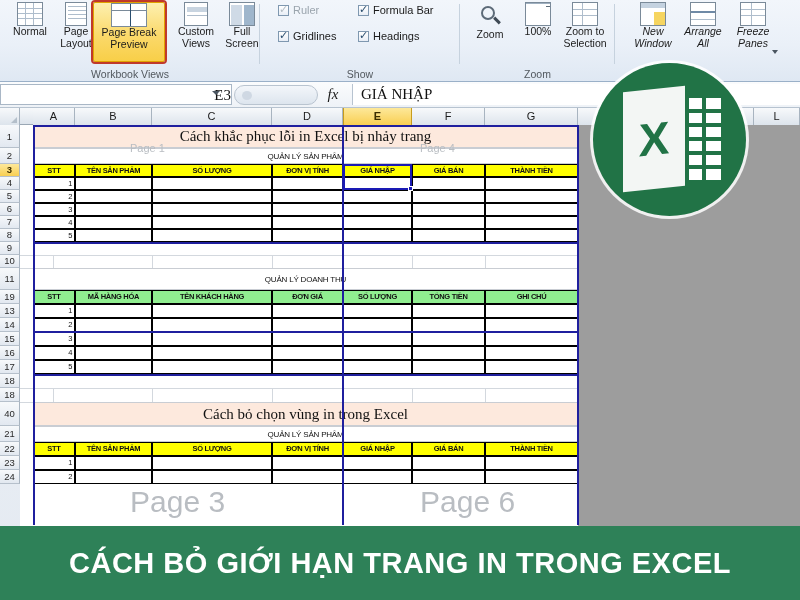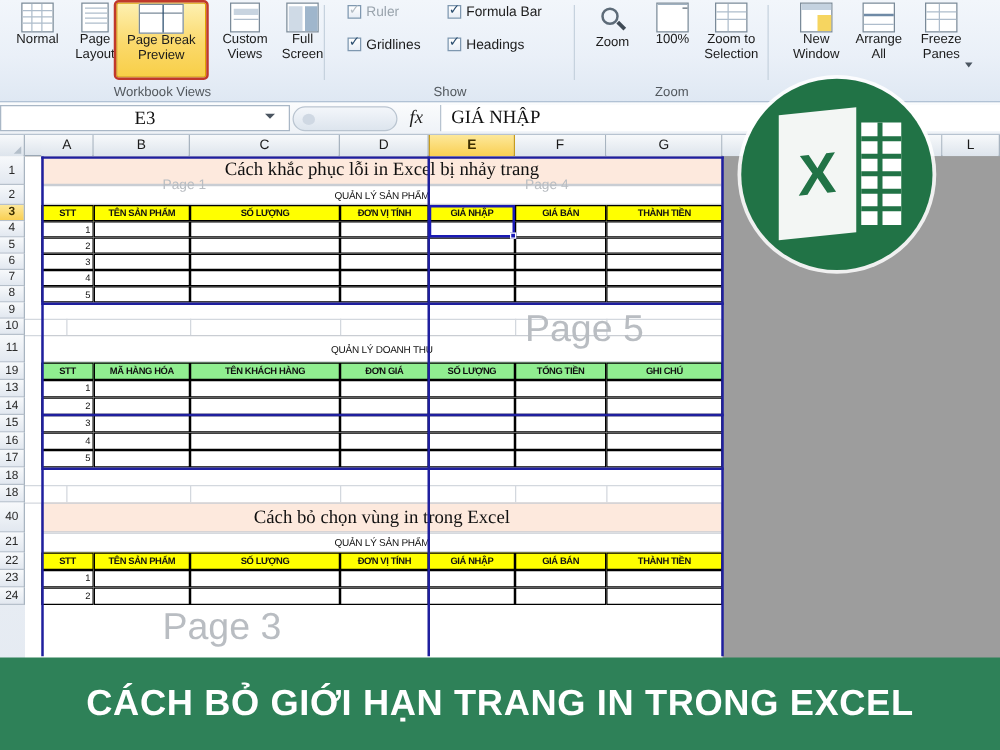--- a/index.html
+++ b/index.html
@@ -64,21 +64,21 @@
   
   #fbar {
     position:absolute; left:0; top:82px; width:800px; height:26px;
     background:linear-gradient(to bottom,#fbfcfd,#eef2f7);
     border-bottom:1px solid #b7c3d0;
   }
   #namebox {
     position:absolute; left:0; top:2px; width:232px; height:21px;
     background:#fff; border:1px solid #a9b7c6;
     font-family:"Liberation Serif", serif; font-size:15px;
-    text-align:center; line-height:20px; color:#111;
+    text-align:right; line-height:20px; color:#111;
   }
   #namearrow {
     position:absolute; left:212px; top:9px;
     width:0;height:0;border-left:4px solid transparent;border-right:4px solid transparent;
     border-top:4px solid #4a5560;
   }
   #fxgroup {
     position:absolute; left:234px; top:3px; width:84px; height:20px;
     background:linear-gradient(to bottom,#f3f6fa,#dde5ee);
     border:1px solid #b9c4d0; border-radius:10px;
@@ -329,21 +329,21 @@
           <i style="left:9px;top:0;width:1px;height:24px;"></i>
         </span>
       </span>
       <span class="lb">Zoom to</span>
       <span class="lb">Selection</span>
     </div>
     <div class="gtitle">Zoom</div>
     <div class="gsep"></div>
   </div>
 
-  <div class="rgroup" style="left:615px;width:185px;">
+  <div class="rgroup" style="left:615px;width:185px;font-style:italic;">
     <div class="bigbtn" style="left:10px;">
       <span class="ic">
         <span class="gi" style="width:26px;">
           <i style="left:0;top:0;width:26px;height:5px;background:#c4d2e0;"></i>
           <i style="left:13px;top:9px;width:13px;height:13px;background:#f6d560;"></i>
         </span>
       </span>
       <span class="lb">New</span>
       <span class="lb">Window</span>
     </div>
@@ -572,22 +572,22 @@
     <div class="cellbox blank num" style="left:13px;top:345px;width:42px;height:14px;">2</div>
     <div class="cellbox blank" style="left:55px;top:345px;width:77px;height:14px;"></div>
     <div class="cellbox blank" style="left:132px;top:345px;width:120px;height:14px;"></div>
     <div class="cellbox blank" style="left:252px;top:345px;width:71px;height:14px;"></div>
     <div class="cellbox blank" style="left:323px;top:345px;width:69px;height:14px;"></div>
     <div class="cellbox blank" style="left:392px;top:345px;width:73px;height:14px;"></div>
     <div class="cellbox blank" style="left:465px;top:345px;width:93px;height:14px;"></div>
 
     <div class="pagewm small" style="left:110px;top:17px;">Page 1</div>
     <div class="pagewm small" style="left:400px;top:17px;">Page 4</div>
-    <div class="pagewm big" style="left:400px;top:122px;">Page 5</div>
     <div class="pagewm big" style="left:110px;top:360px;">Page 3</div>
+    <div class="pagewm big" style="left:400px;top:360px;">Page 6</div>
 
     <div class="pbreak" style="left:13px;top:0px;width:546px;height:2px;"></div>
     <div class="pbreak" style="left:13px;top:0px;width:2px;height:400px;"></div>
     <div class="pbreak" style="left:557px;top:0px;width:2px;height:400px;"></div>
     <div class="pbreak" style="left:322px;top:0px;width:2px;height:400px;"></div>
     <div class="pbreak" style="left:13px;top:117px;width:546px;height:2px;"></div>
     <div class="pbreak" style="left:13px;top:206px;width:546px;height:2px;"></div>
     <div class="pbreak" style="left:13px;top:249px;width:546px;height:2px;"></div>
 
     <div id="selcell" style="left:323px;top:39px;width:69px;height:26px;">

